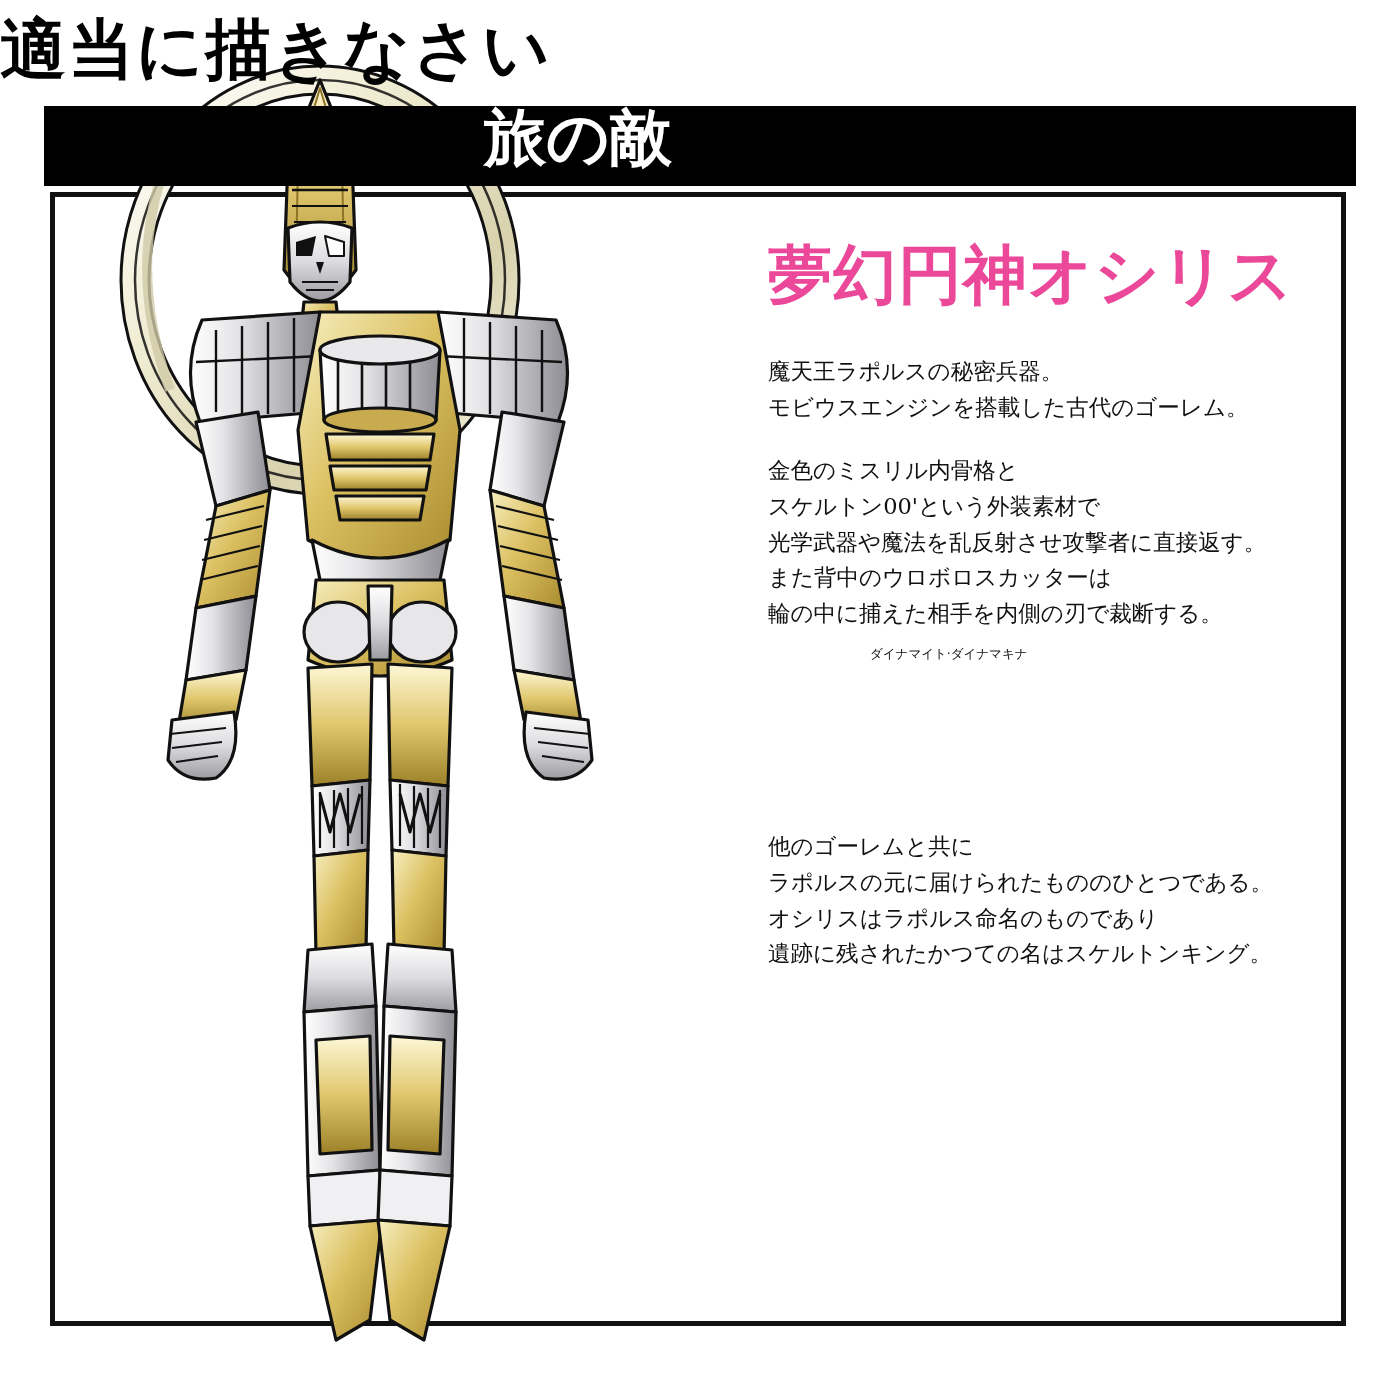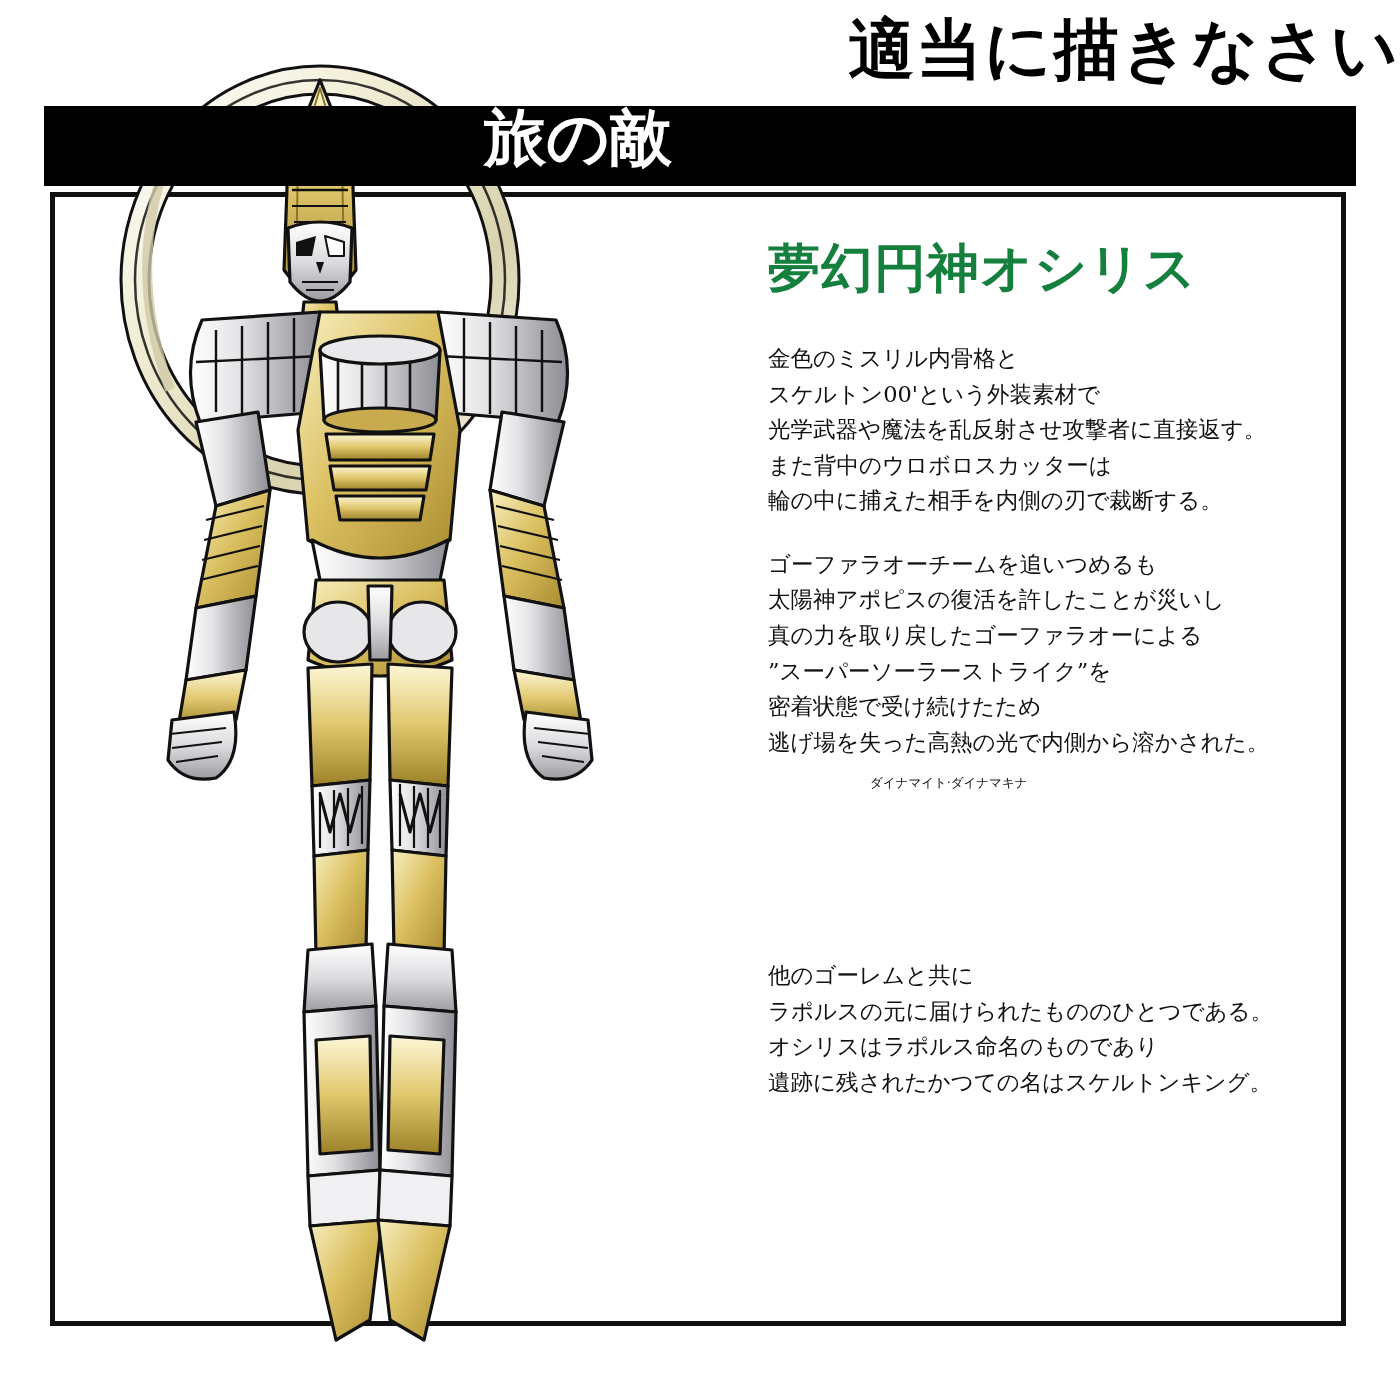--- a/index.html
+++ b/index.html
@@ -14,21 +14,21 @@
     font-family: "Liberation Serif", "DejaVu Serif", serif;
     overflow: hidden;
   }
 
   
   .top-heading {
     position: absolute;
     top: 14px;
     left: 0;
     width: 1400px;
-    text-align: right;
+    text-align: left;
     font-family: "DejaVu Sans", "Liberation Sans", sans-serif;
     font-weight: bold;
     font-size: 66px;
     letter-spacing: 2px;
     color: #000000;
     z-index: 40;
     line-height: 1.1;
   }
 
   
@@ -71,22 +71,22 @@
   .info-col {
     position: absolute;
     top: 240px;
     left: 762px;
     width: 580px;
     z-index: 20;
   }
   .char-name {
     font-family: "DejaVu Sans", "Liberation Sans", sans-serif;
     font-weight: bold;
-    font-size: 52px;
-    color: #15803d;
+    font-size: 64px;
+    color: #ec4899;
     letter-spacing: 1px;
     line-height: 1.1;
     margin: 0 0 44px 6px;
   }
   .para {
     font-family: "DejaVu Serif", "Liberation Serif", serif;
     font-size: 22.5px;
     color: #111111;
     line-height: 1.58;
     margin: 0 0 28px 6px;
@@ -270,31 +270,27 @@
 <div class="top-heading">適当に描きなさい</div>
 
 <div class="banner"></div>
 <div class="banner-text">旅の敵</div>
 
 <div class="frame"></div>
 
 <div class="info-col">
   <div class="char-name">夢幻円神オシリス</div>
 
+  <div class="para">魔天王ラポルスの秘密兵器。
+モビウスエンジンを搭載した古代のゴーレム。</div>
   <div class="para">金色のミスリル内骨格と
 スケルトン00'という外装素材で
 光学武器や魔法を乱反射させ攻撃者に直接返す。
 また背中のウロボロスカッターは
 輪の中に捕えた相手を内側の刃で裁断する。</div>
-  <div class="para">ゴーファラオーチームを追いつめるも
-太陽神アポピスの復活を許したことが災いし
-真の力を取り戻したゴーファラオーによる
-”スーパーソーラーストライク”を
-密着状態で受け続けたため
-逃げ場を失った高熱の光で内側から溶かされた。</div>
 
   <div class="para ruby-wrap">
     <span class="ruby-note">ダイナマイト·ダイナマキナ</span>
     <br>
   </div>
 
   <div class="para">他のゴーレムと共に
 ラポルスの元に届けられたもののひとつである。
 オシリスはラポルス命名のものであり
 遺跡に残されたかつての名はスケルトンキング。</div>

